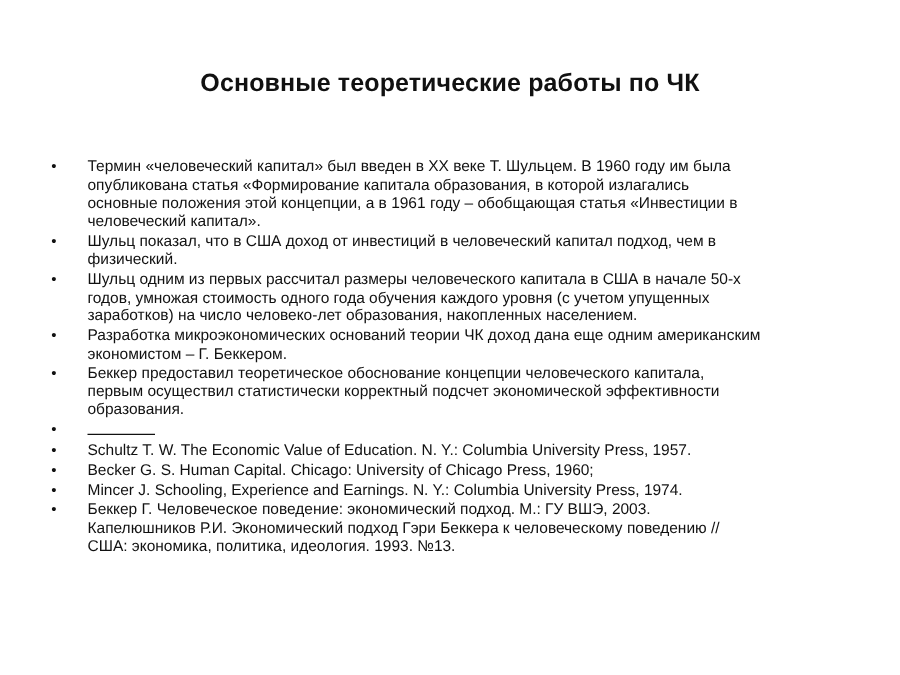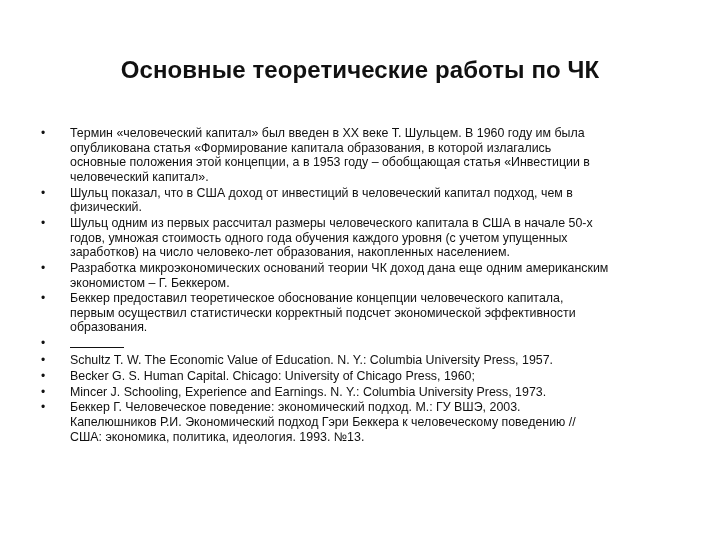--- a/index.html
+++ b/index.html
@@ -14,21 +14,21 @@
       overflow: hidden;
       font-family: "Liberation Sans", sans-serif;
       color: #111111;
     }
     .slide-title {
       position: absolute;
       top: 56px;
       left: 0;
       width: 720px;
       text-align: center;
-      font-size: 24px;
+      font-size: 20px;
       font-weight: bold;
       letter-spacing: 0.1px;
       color: #111111;
     }
     .bullet-list {
       position: absolute;
       top: 126px;
       left: 36px;
       width: 650px;
       margin: 0;
@@ -63,21 +63,21 @@
 </head>
 <body>
 
 <div class="slide-title">Основные теоретические работы по ЧК</div>
 
 <ul class="bullet-list">
   <li class="bullet-item">
     <span class="bullet-dot">•</span>
     <span class="bullet-text">Термин  «человеческий капитал» был введен в XX веке Т. Шульцем. В 1960 году им была
 опубликована статья «Формирование капитала образования, в которой излагались
-основные положения этой концепции, а в 1953 году – обобщающая статья «Инвестиции в
+основные положения этой концепции, а в 1961 году – обобщающая статья «Инвестиции в
 человеческий капитал».</span>
   </li>
   <li class="bullet-item">
     <span class="bullet-dot">•</span>
     <span class="bullet-text">Шульц показал, что в США доход от инвестиций в человеческий капитал подход, чем в
 физический.</span>
   </li>
   <li class="bullet-item">
     <span class="bullet-dot">•</span>
     <span class="bullet-text">Шульц одним из первых рассчитал размеры человеческого капитала в США в начале 50-х
@@ -102,21 +102,21 @@
   <li class="bullet-item">
     <span class="bullet-dot">•</span>
     <span class="bullet-text">Schultz T. W. The Economic Value of Education. N. Y.: Columbia University Press, 1957.</span>
   </li>
   <li class="bullet-item">
     <span class="bullet-dot">•</span>
     <span class="bullet-text">Becker G. S. Human Capital. Chicago: University of Chicago Press, 1960;</span>
   </li>
   <li class="bullet-item">
     <span class="bullet-dot">•</span>
-    <span class="bullet-text">Mincer J. Schooling, Experience and Earnings. N. Y.: Columbia University Press, 1973.</span>
+    <span class="bullet-text">Mincer J. Schooling, Experience and Earnings. N. Y.: Columbia University Press, 1974.</span>
   </li>
   <li class="bullet-item">
     <span class="bullet-dot">•</span>
     <span class="bullet-text">Беккер Г. Человеческое поведение: экономический подход. М.: ГУ ВШЭ, 2003.
 Капелюшников Р.И. Экономический подход Гэри Беккера к человеческому поведению //
 США: экономика, политика, идеология. 1993. №13.</span>
   </li>
 </ul>
 
 </body></html>

